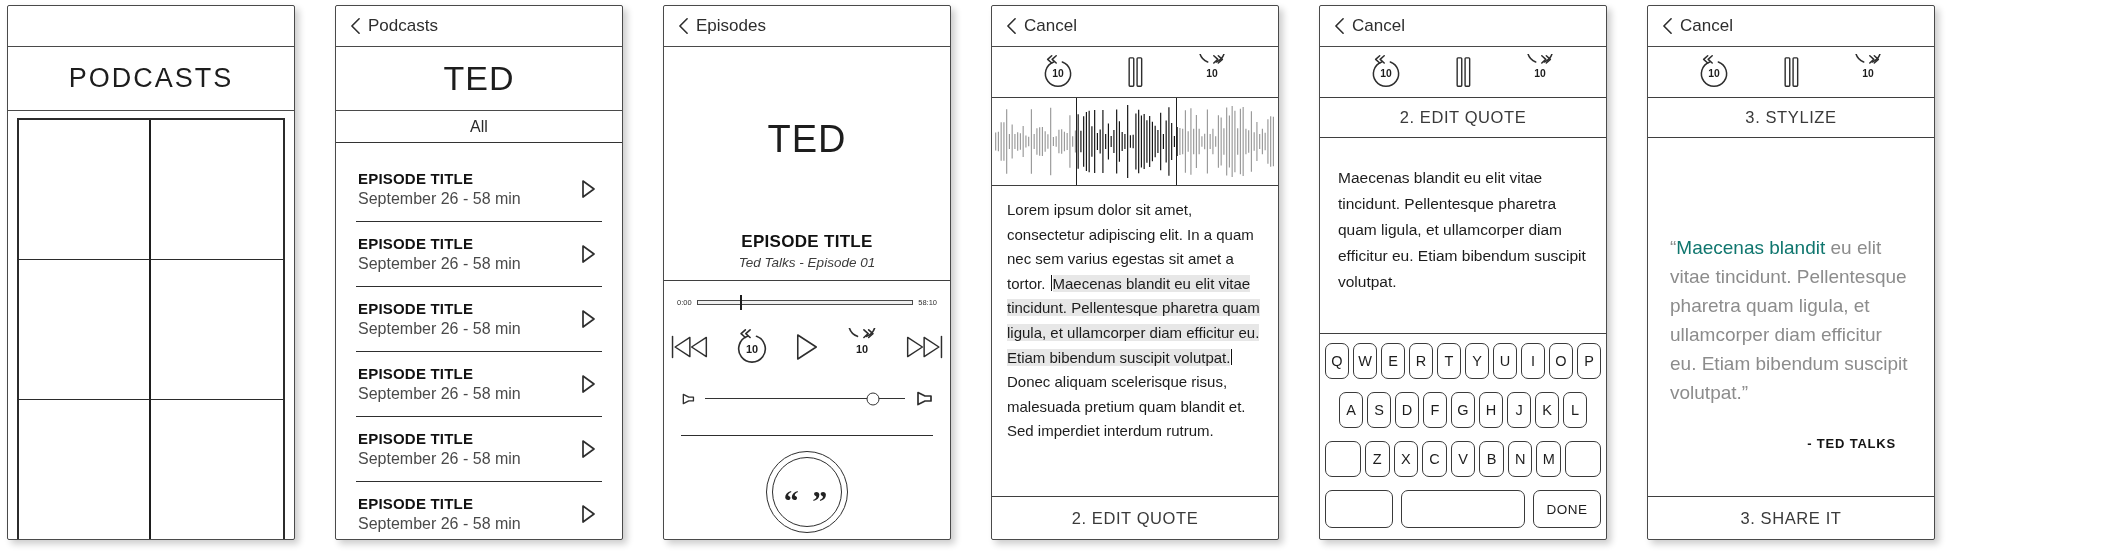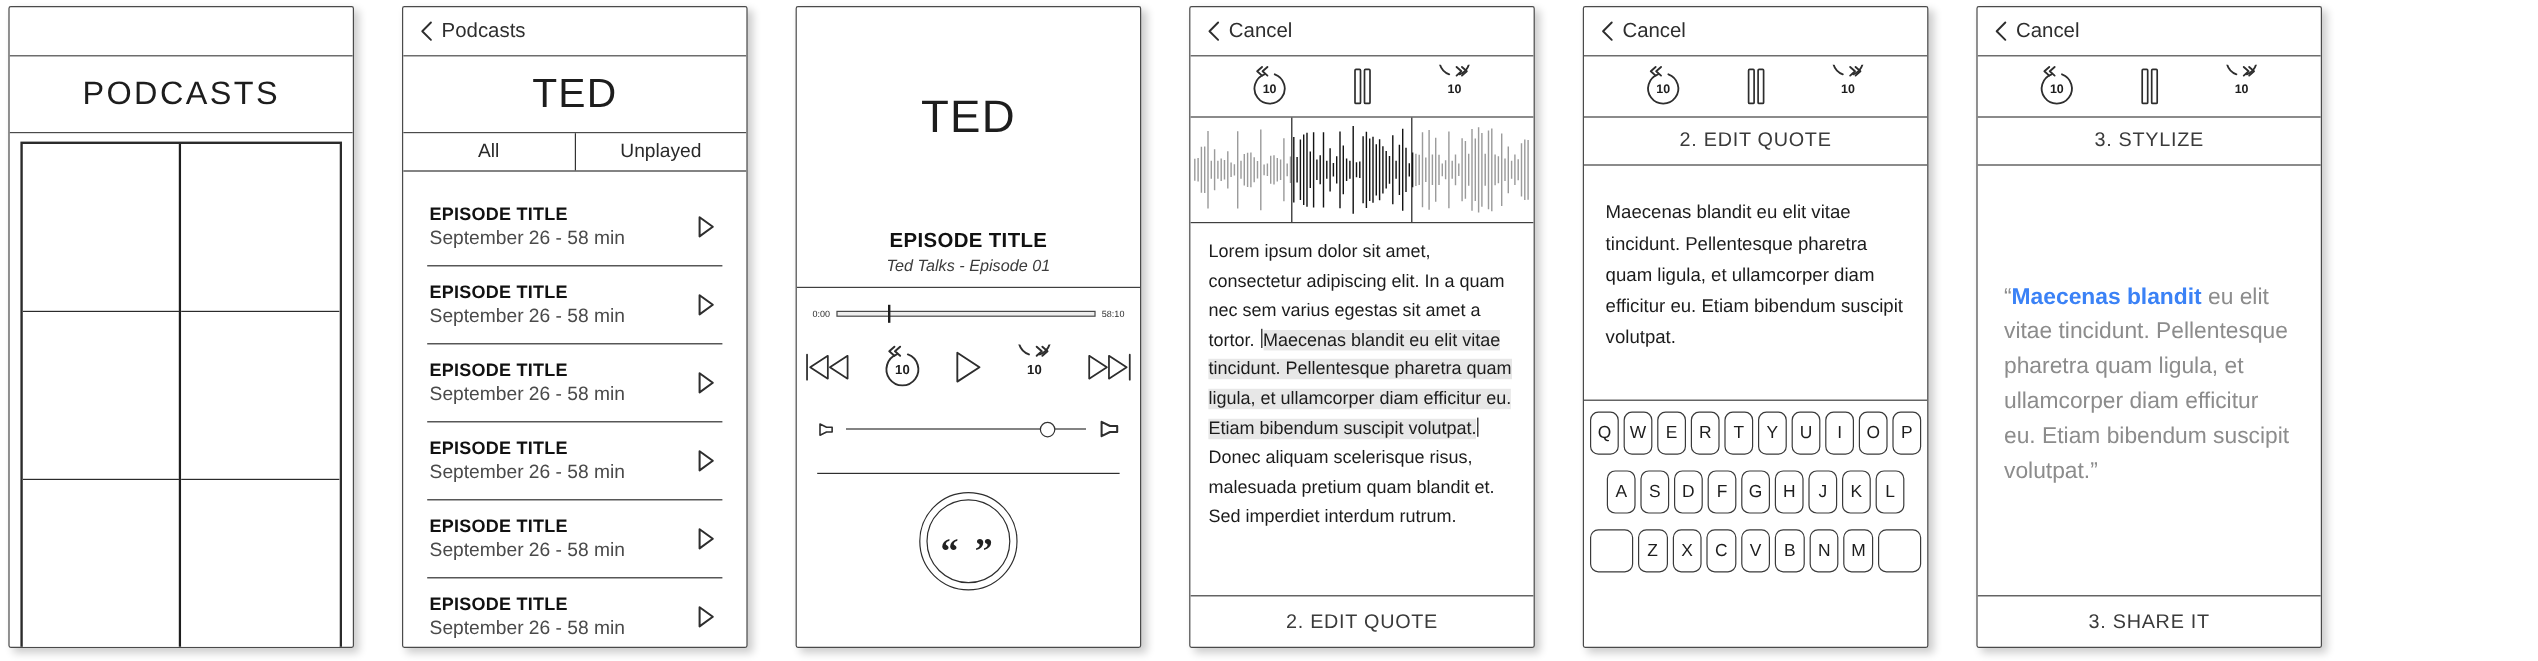--- a/index.html
+++ b/index.html
@@ -91,21 +91,21 @@
   .key { flex:1; height:36px; border:1.6px solid #3a3a3a; border-radius:7px; background:#fff;
          display:flex; align-items:center; justify-content:center; font-size:14.5px; color:#1d1d1d; }
   .kblank2 { flex:1.5; }
   .krow4 { gap:8px; }
   .kblank4 { flex:0 0 68px; height:38px; }
   .kspace { flex:1; height:38px; }
   .kdone { flex:0 0 68px; height:38px; font-size:13.5px; letter-spacing:0.5px; }
 
   
   .quote-style { flex:1 1 auto; padding:95px 24px 0 22px; font-size:19px; line-height:29px; color:#8c8c8c; overflow:hidden; }
-  .quote-style .qbold { color:#3b82f6; font-weight:bold; }
+  .quote-style .qbold { color:#0f766e; font-weight:normal; }
   .attribution { margin-top:22px; text-align:right; padding-right:14px; font-size:13px; font-weight:bold; letter-spacing:0.8px; color:#141414; }
 </style>
 </head>
 <body>
 
 <div class="canvas">
 
   <div class="phone">
     <div class="navbar"></div>
     <div class="lib-title">PODCASTS</div>
@@ -122,21 +122,20 @@
   <div class="phone">
     <div class="navbar">
       <svg class="chev" viewBox="0 0 12 20">
           <polyline points="10 2 2 10 10 18"></polyline>
         </svg>
       <span class="back-label">Podcasts</span>
     </div>
     <div class="show-title">TED</div>
     <div class="tabs">
       <div class="tab">All</div>
-      <div class="tab">Unplayed</div>
     </div>
     <div class="ep-list">
       <div class="ep-row">
         <div class="ep-info">
           <div class="ep-name">EPISODE TITLE</div>
           <div class="ep-meta">September 26 - 58 min</div>
         </div>
         <svg class="playtri ico" viewBox="0 0 15 20">
             <path d="M2 2 L13 10 L2 18 Z"></path>
           </svg>
@@ -188,20 +187,26 @@
           <div class="ep-meta">September 26 - 58 min</div>
         </div>
         <svg class="playtri ico" viewBox="0 0 15 20">
             <path d="M2 2 L13 10 L2 18 Z"></path>
           </svg>
       </div>
     </div>
   </div>
 
   <div class="phone">
+    <div class="navbar">
+      <svg class="chev" viewBox="0 0 12 20">
+          <polyline points="10 2 2 10 10 18"></polyline>
+        </svg>
+      <span class="back-label">Episodes</span>
+    </div>
     <div class="artwork">
       <div class="art-name">TED</div>
       <div class="now-title">EPISODE TITLE</div>
       <div class="now-sub">Ted Talks - Episode 01</div>
     </div>
     <div class="player-area">
       <div class="progress-row">
         <span class="ptime">0:00</span>
         <div class="pbar">
           <div class="ptick" style="left: 20%;"></div>
@@ -340,20 +345,25 @@
           <div class="key">H</div>
           <div class="key">J</div>
           <div class="key">K</div>
           <div class="key">L</div>
         </div>
       <div class="krow">
         <div class="key kblank2"></div>
         <div class="kmid"><div class="key">Z</div><div class="key">X</div><div class="key">C</div><div class="key">V</div><div class="key">B</div><div class="key">N</div><div class="key">M</div></div>
         <div class="key kblank2"></div>
       </div>
+      <div class="krow krow4">
+        <div class="key kblank4"></div>
+        <div class="key kspace"></div>
+        <div class="key kdone">DONE</div>
+      </div>
     </div>
   </div>
 
   <div class="phone">
     <div class="navbar">
       <svg class="chev" viewBox="0 0 12 20">
           <polyline points="10 2 2 10 10 18"></polyline>
         </svg>
       <span class="back-label">Cancel</span>
     </div>
@@ -370,17 +380,18 @@
         </svg>
       <svg class="ico skip10" width="36" height="36" viewBox="0 0 40 40">
           <path d="M15.2 8.8 A14 14 0 1 1 24.8 8.8"></path>
           <path d="M22 2 L26.5 6 L22 10"></path>
           <path d="M27 2 L31.5 6 L27 10"></path>
           <text x="20" y="26">10</text>
         </svg>
     </div>
     <div class="stepbar">3. STYLIZE</div>
     <div class="quote-style"><span>“</span><span class="qbold">Maecenas blandit</span><span> eu elit vitae tincidunt. Pellentesque pharetra quam ligula, et ullamcorper diam efficitur eu. Etiam bibendum suscipit volutpat.”</span>
+      <div class="attribution">- TED TALKS</div>
     </div>
     <div class="bottombar">3. SHARE IT</div>
   </div>
 
 </div>
 
 </body></html>

